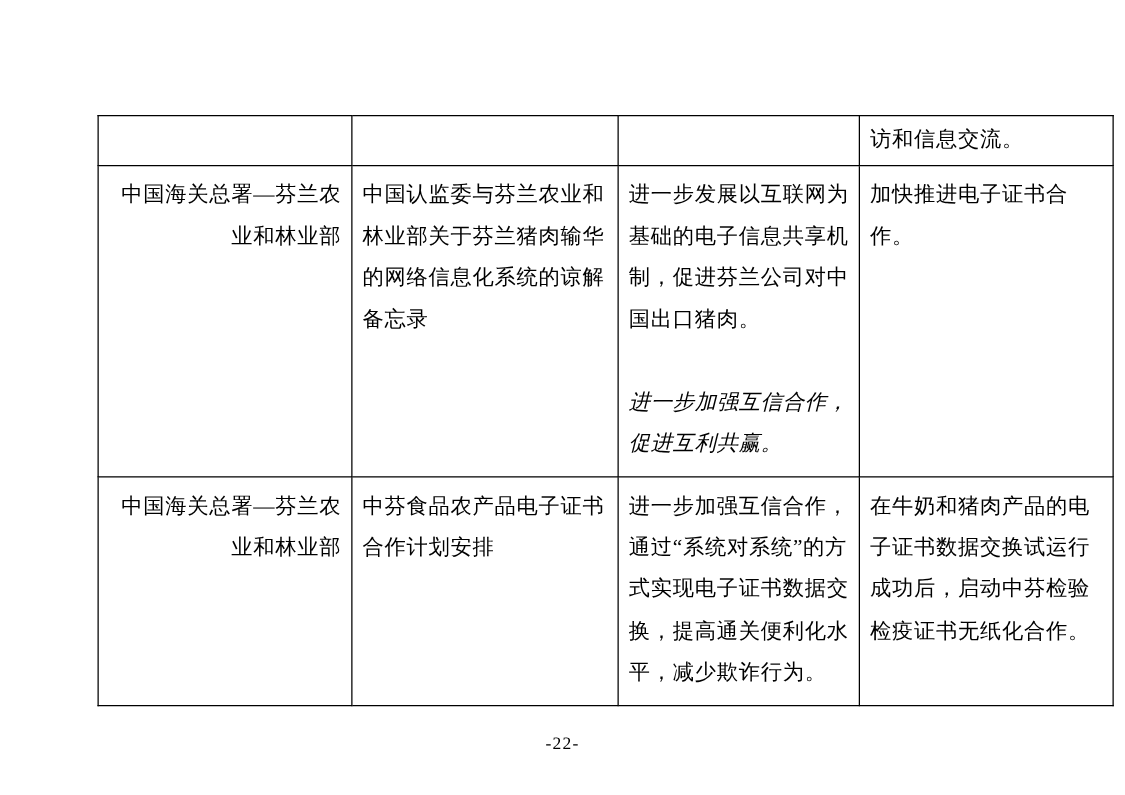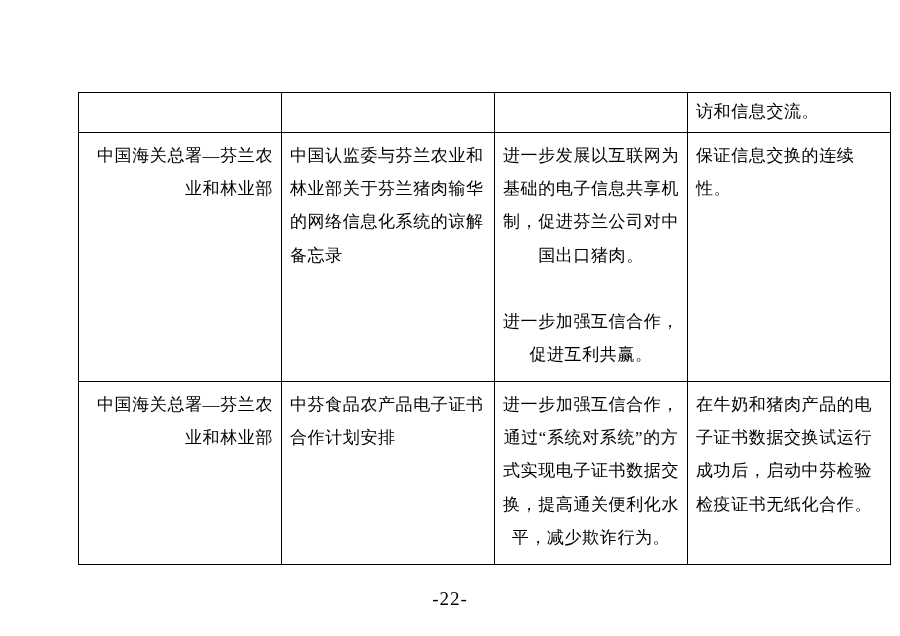--- a/index.html
+++ b/index.html
@@ -48,33 +48,33 @@
   
   .row-cont td {
     height: 26px;
     padding-top: 2px;
     padding-bottom: 4px;
   }
   .cell-empty { padding: 0; }
 
   .para {
     margin: 0;
-    text-align: center;
   }
   .para + .para {
     margin-top: 1.95em;
+    font-style: italic;
   }
 
   .page-number {
     position: absolute;
     left: 0;
     top: 588px;
     width: 900px;
     text-align: center;
-    font-size: 19px;
+    font-size: 14px;
     font-family: "Liberation Serif", "DejaVu Serif", serif;
     letter-spacing: 1px;
   }
 </style>
 </head>
 <body>
 
 <div class="page">
 
   <table class="doc-table">
@@ -86,21 +86,21 @@
         <td class="col-d">访和信息交流。</td>
       </tr>
 
       <tr>
         <td class="col-a">中国海关总署—芬兰农业和林业部</td>
         <td class="col-b">中国认监委与芬兰农业和林业部关于芬兰猪肉输华的网络信息化系统的谅解备忘录</td>
         <td class="col-c">
           <p class="para">进一步发展以互联网为基础的电子信息共享机制，促进芬兰公司对中国出口猪肉。</p>
           <p class="para">进一步加强互信合作，促进互利共赢。</p>
         </td>
-        <td class="col-d">保证信息交换的连续性。</td>
+        <td class="col-d">加快推进电子证书合作。</td>
       </tr>
 
       <tr>
         <td class="col-a">中国海关总署—芬兰农业和林业部</td>
         <td class="col-b">中芬食品农产品电子证书合作计划安排</td>
         <td class="col-c">
           <p class="para">进一步加强互信合作，通过“系统对系统”的方式实现电子证书数据交换，提高通关便利化水平，减少欺诈行为。</p>
         </td>
         <td class="col-d">在牛奶和猪肉产品的电子证书数据交换试运行成功后，启动中芬检验检疫证书无纸化合作。</td>
       </tr>

